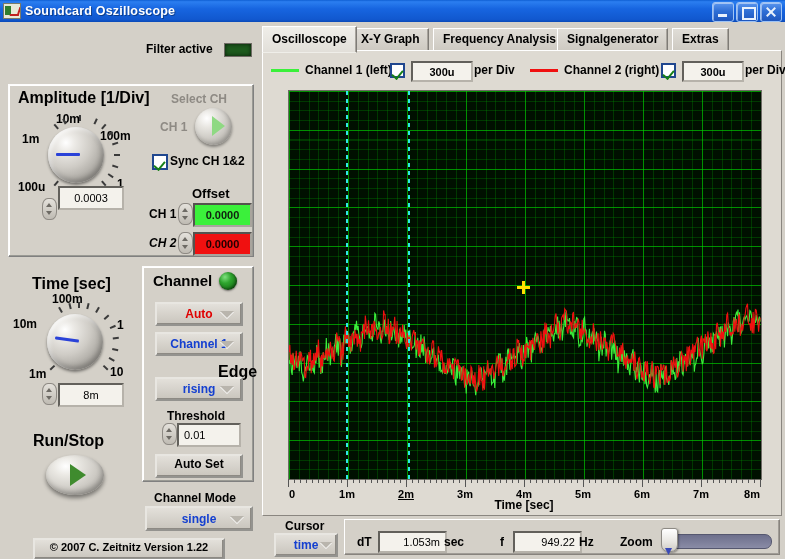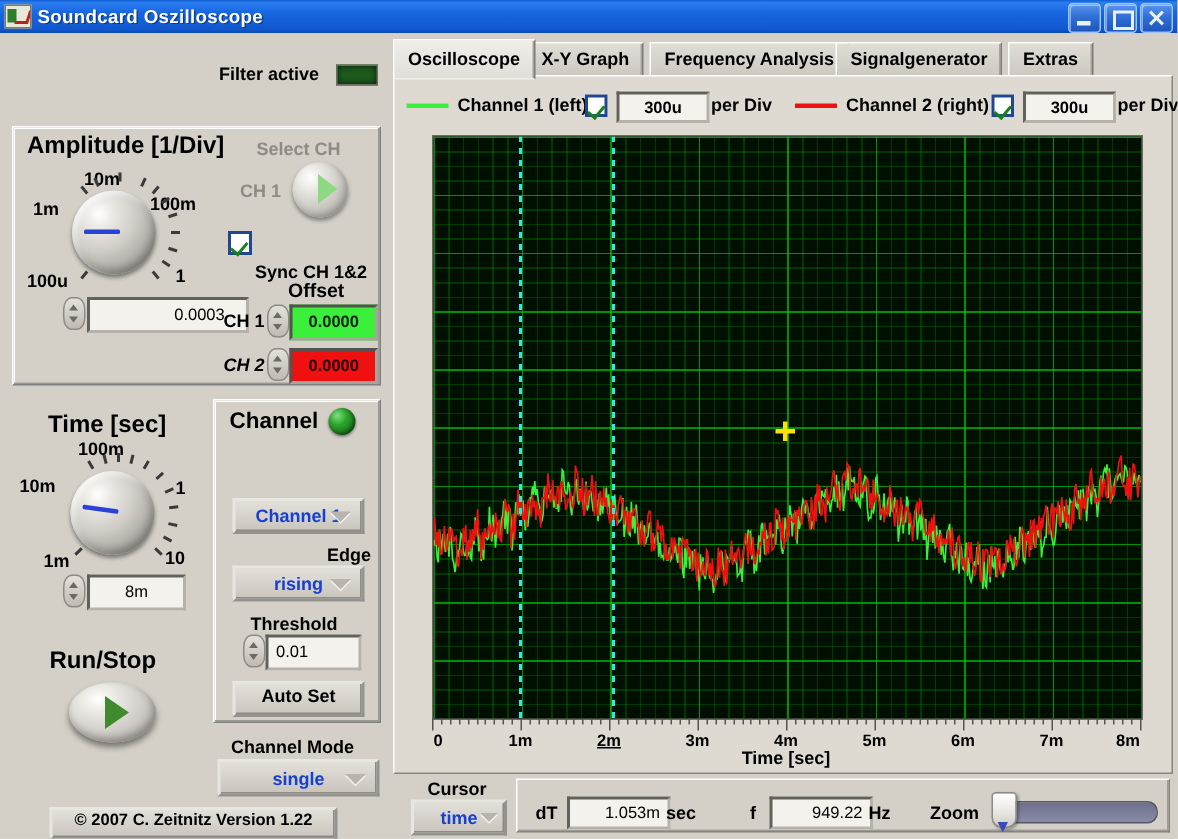--- a/index.html
+++ b/index.html
@@ -192,33 +192,33 @@
     <div class="tick" style="left:33px;top:-6px;transform:rotate(-40deg);transform-origin:50% 40px;"></div>
     <div class="tick" style="left:33px;top:-6px;transform:rotate(-25deg);transform-origin:50% 40px;"></div>
     <div class="tick" style="left:33px;top:-6px;transform:rotate(-140deg);transform-origin:50% 40px;"></div>
   </div>
 
   <div class="knob" style="left:48px;top:127px;width:56px;height:56px;">
     <div class="needle" style="left:8px;top:26px;width:24px;"></div>
   </div>
 
   <div class="spin" style="left:42px;top:198px;"></div>
-  <div class="txtfield" style="position:absolute;left:58px;top:198px;width:62px;height:20px;padding-left:42px;">0.0003</div>
+  <div class="txtfield" style="position:absolute;left:58px;top:186px;width:62px;height:20px;">0.0003</div>
 
   <div class="lbl" style="left:171px;top:92px;font-size:12px;color:#8e8a84;">Select CH</div>
   <div class="lbl" style="left:160px;top:120px;font-size:12px;color:#8e8a84;">CH 1</div>
   <div style="position:absolute;left:195px;top:108px;width:37px;height:37px;border-radius:50%;
               background:radial-gradient(circle at 32% 28%,#fff 0%,#e8e6e1 25%,#c9c6c0 60%,#a3a09a 100%);
               box-shadow:0 2px 3px rgba(0,0,0,.4), inset -2px -2px 4px rgba(0,0,0,.2);">
     <div style="position:absolute;left:17px;top:8px;width:0;height:0;
                 border-top:10px solid transparent;border-bottom:10px solid transparent;border-left:13px solid #8fd983;"></div>
   </div>
 
   <div class="checkbox" style="position:absolute;left:152px;top:154px;width:12px;height:12px;"></div>
-  <div class="lbl" style="left:170px;top:154px;font-size:12px;margin-top:20px;">Sync CH 1&amp;2</div>
+  <div class="lbl" style="left:170px;top:154px;font-size:12px;">Sync CH 1&amp;2</div>
 
   <div class="lbl" style="left:192px;top:186px;font-size:13px;">Offset</div>
 
   <div class="lbl" style="left:149px;top:207px;font-size:12px;">CH 1</div>
   <div class="spin" style="left:178px;top:203px;"></div>
   <div style="position:absolute;left:193px;top:203px;width:55px;height:20px;background:#3bf03b;
               border:2px inset #a8a49d;display:flex;align-items:center;justify-content:center;
               font-size:11px;font-weight:bold;color:#102010;">0.0000</div>
 
   <div class="lbl" style="left:149px;top:236px;font-size:12px;font-style:italic;">CH 2</div>
@@ -267,27 +267,31 @@
 
   <div class="btn3d" style="position:absolute;left:33px;top:538px;width:188px;height:18px;line-height:15px;font-size:11px;">© 2007   C. Zeitnitz Version 1.22</div>
 
   <div class="panel" style="left:142px;top:266px;width:110px;height:214px;"></div>
 
   <div class="lbl" style="left:153px;top:272px;font-size:15px;">Channel</div>
   <div class="led-round" style="position:absolute;left:219px;top:272px;width:18px;height:18px;
               background:radial-gradient(circle at 33% 28%, #7fe07f 0%, #2ea52e 35%, #0d5c0d 100%);
               box-shadow:0 1px 2px rgba(0,0,0,.5), inset -1px -1px 3px rgba(0,0,0,.5);"></div>
 
+  <div class="combo" style="position:absolute;left:155px;top:302px;width:84px;height:20px;font-size:12px;color:#e00000;">
+    <span>Auto</span>
+    <span class="arr"></span>
+  </div>
 
   <div class="combo" style="position:absolute;left:155px;top:332px;width:84px;height:20px;font-size:12px;color:#1540d0;">
     <span>Channel 1</span>
     <span class="arr"></span>
   </div>
 
-  <div class="lbl" style="left:182px;top:363px;font-size:12px;padding-left:36px;">Edge</div>
+  <div class="lbl" style="left:182px;top:363px;font-size:16px;padding-left:36px;">Edge</div>
   <div class="combo" style="position:absolute;left:155px;top:377px;width:84px;height:20px;font-size:12px;color:#1540d0;">
     <span>rising</span>
     <span class="arr"></span>
   </div>
 
   <div class="lbl" style="left:167px;top:409px;font-size:12px;">Threshold</div>
   <div class="spin" style="left:162px;top:423px;"></div>
   <div class="txtfield" style="position:absolute;left:177px;top:423px;width:55px;height:20px;text-align:left;justify-content:flex-start;padding-left:5px;">0.01</div>
 
   <div class="btn3d" style="position:absolute;left:155px;top:454px;width:84px;height:20px;line-height:17px;font-size:12px;">Auto Set</div>

